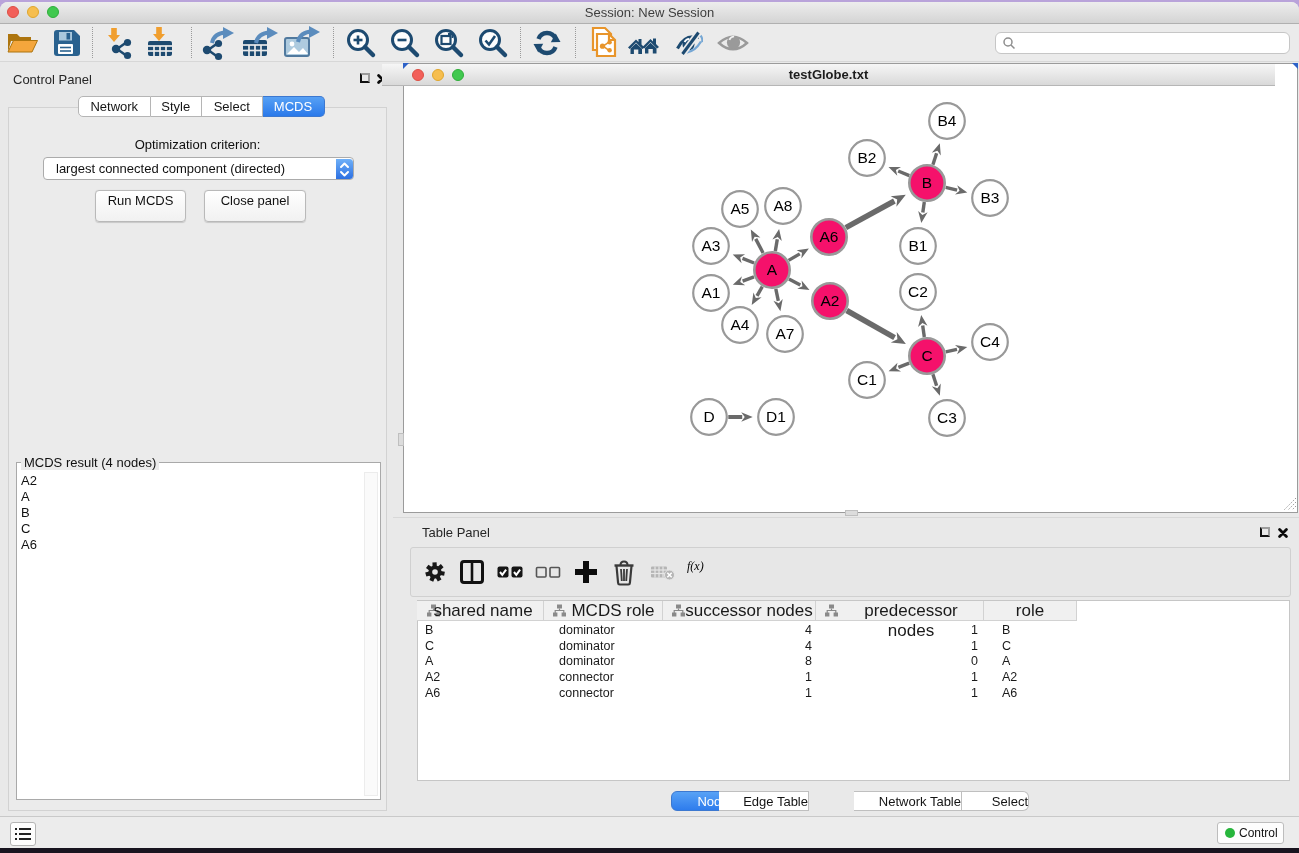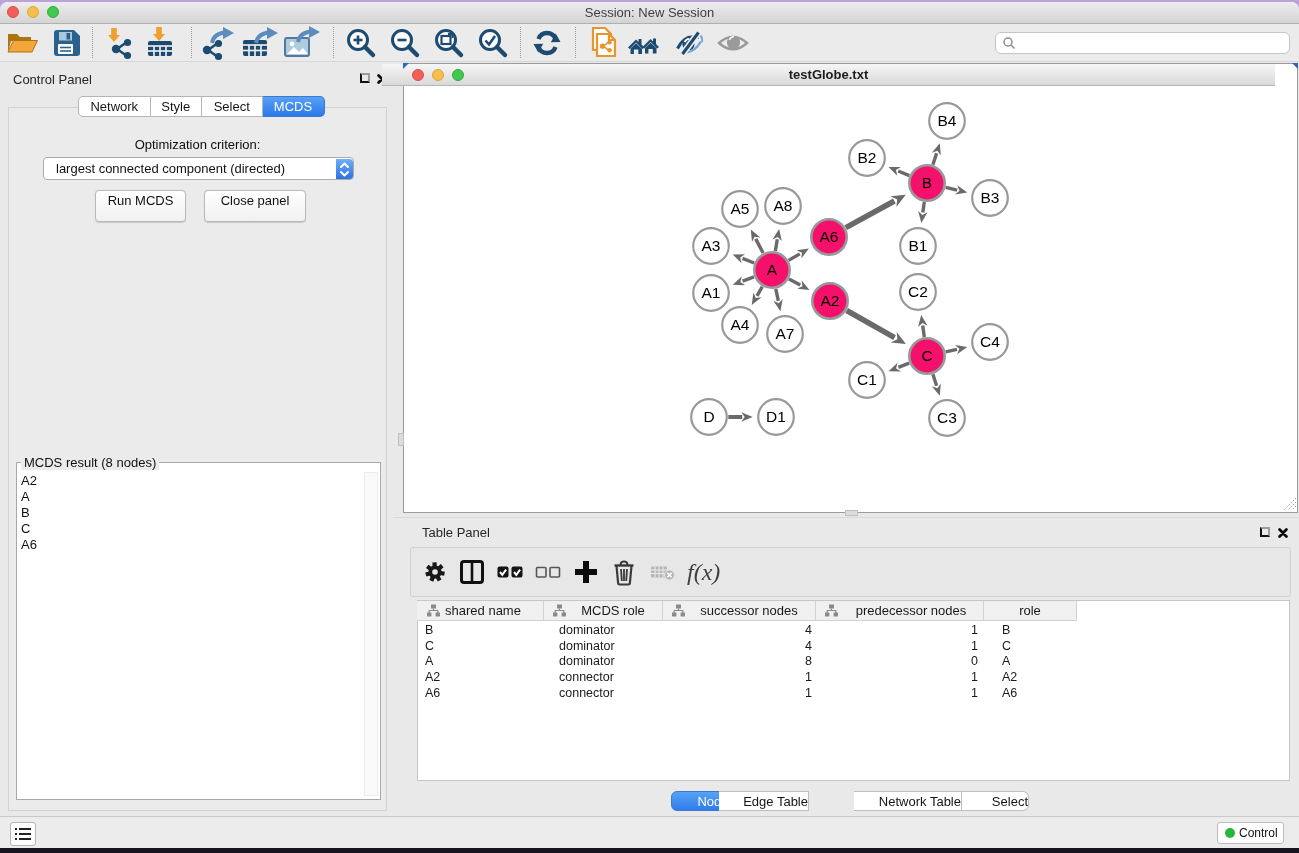--- a/index.html
+++ b/index.html
@@ -23,21 +23,21 @@
 #groupbox{position:absolute;left:16px;top:462px;width:365px;height:338px;border:1px solid #a9a9a9;background:#fff}
 #gb-label{position:absolute;left:21px;top:455px;background:#ebebeb;padding:0 3px;height:15px;line-height:15px}
 #gb-scroll{position:absolute;left:347px;top:9px;width:14px;height:324px;background:#fafafa;border:1px solid #ececec}
 #netwin{position:absolute;left:403px;top:63px;width:895px;height:450px;background:#fff;border:1px solid #9b9b9b}
 #nettitle{position:absolute;left:382px;top:64px;width:893px;height:22px;background:linear-gradient(#f6f6f6,#d9d9d9);border-bottom:1px solid #b6b6b6;text-align:center;line-height:22px;font-weight:bold;color:#1c1c1c}
 #tablepanel{position:absolute;left:393px;top:517px;width:906px;height:299px;background:#e9e9e9;border-top:1px solid #d8d8d8}
 #tp-title{position:absolute;left:422px;top:525px;height:15px;line-height:15px;color:#262626}
 #tp-toolbar{position:absolute;left:410px;top:547px;width:881px;height:50px;background:#e7e7e7;border:1px solid #d0d0d0;border-radius:3px}
 #tbl{position:absolute;left:417px;top:600px;width:873px;height:181px;background:#fff;border:1px solid #c6c6c6}
 .hcell{position:absolute;top:601px;height:20px;background:#f0f0f0;border-right:1px solid #d2d2d2;border-bottom:1px solid #d2d2d2}
-.htxt{position:absolute;top:601px;height:20px;line-height:20px;text-align:center;font-size:13px;color:#1a1a1a}
+.htxt{position:absolute;top:601px;height:20px;line-height:20px;text-align:center;font-size:17px;color:#1a1a1a}
 .cell{position:absolute;height:16px;line-height:16px;font-size:12.5px;color:#1a1a1a}
 .num{text-align:right}
 .btab{position:absolute;top:791px;height:20px;line-height:19px;text-align:right;background:#fff;border:1px solid #bfbfbf;border-left:none;color:#141414}
 .btab.first{border-left:1px solid #bfbfbf;border-radius:6px 0 0 6px}
 .btab.last{border-radius:0 6px 6px 0}
 .btab.sel{background:linear-gradient(#58a2f6,#2e7ced);color:#fff;border-color:#3c78d0}
 #statusbar{position:absolute;left:0;top:816px;width:1299px;height:32px;background:#ececec;border-top:1px solid #c9c9c9}
 #hambtn{position:absolute;left:10px;top:822px;width:26px;height:24px;background:#fdfdfd;border:1px solid #b4b4b4;border-radius:3px}
 #membtn{position:absolute;left:1217px;top:822px;width:67px;height:22px;background:#fdfdfd;border:1px solid #bdbdbd;border-radius:3px;font-size:12px;line-height:20px;padding-left:21px}
 #botstrip{position:absolute;left:0;top:848px;width:1299px;height:5px;background:#18141f}
@@ -223,21 +223,21 @@
 <div class="btn" style="left:95px;width:91px">Run MCDS</div>
 <div class="btn" style="left:204px;width:102px">Close panel</div>
 <div id="groupbox">
     <div id="gb-scroll"></div>
   </div>
 <div style="position:absolute;left:21px;top:473px;height:16px;line-height:16px;z-index:5">A2</div>
 <div style="position:absolute;left:21px;top:489px;height:16px;line-height:16px;z-index:5">A</div>
 <div style="position:absolute;left:21px;top:505px;height:16px;line-height:16px;z-index:5">B</div>
 <div style="position:absolute;left:21px;top:521px;height:16px;line-height:16px;z-index:5">C</div>
 <div style="position:absolute;left:21px;top:537px;height:16px;line-height:16px;z-index:5">A6</div>
-<div id="gb-label">MCDS result (8 nodes)</div>
+<div id="gb-label">MCDS result (4 nodes)</div>
 <div id="tablepanel"></div>
 <div id="tp-title">Table Panel</div>
 <div style="position:absolute;left:1260px;top:527px;width:10px;height:10px;border:2px solid #111;border-top-color:#9c9c9c;border-right-color:#9c9c9c"></div>
 <svg style="position:absolute;left:1278px;top:528px" width="10" height="10" viewBox="0 0 10 10">
     <path d="M1.6 1.6 L8.4 8.4 M8.4 1.6 L1.6 8.4" stroke="#0a0a0a" stroke-width="2.8" stroke-linecap="round"></path>
   </svg>
 <div id="tp-toolbar"></div>
 <svg style="position:absolute;left:418px;top:555px" width="34" height="34" viewBox="0 0 34 34">
     <g fill="none" stroke="#181818" stroke-width="4.2">
       <line x1="22.4" y1="18.0" x2="26.5" y2="18.7"></line>
@@ -286,21 +286,21 @@
     <g stroke="#e7e7e7" stroke-width="1.2">
       <line x1="3" y1="13" x2="19" y2="13"></line>
       <line x1="3" y1="16.5" x2="19" y2="16.5"></line>
       <line x1="7" y1="9.5" x2="7" y2="20.5"></line>
       <line x1="11" y1="9.5" x2="11" y2="20.5"></line>
       <line x1="15" y1="9.5" x2="15" y2="20.5"></line>
     </g>
     <circle cx="21.5" cy="18" r="5" fill="#b5b5b5" stroke="#e7e7e7" stroke-width="1"></circle>
     <path d="M19.3 15.8 l4.4 4.4 M23.7 15.8 l-4.4 4.4" stroke="#fff" stroke-width="1.6"></path>
   </svg>
-<div style="position:absolute;left:687px;top:559px;width:44px;font-family:'Liberation Serif',serif;font-style:italic;font-size:24px;color:#404040">f(x)</div>
+<div style="position:absolute;left:687px;top:559px;width:44px;font-family:'Liberation Serif',serif;font-style:italic;font-size:12px;color:#000000">f(x)</div>
 <div id="tbl"></div>
 <div class="hcell" style="left:417px;width:127px"></div>
 <svg style="position:absolute;left:427px;top:604px" width="13" height="13" viewBox="0 0 13 13">
     <rect x="4" y="0.5" width="5" height="4" fill="#8a8a8a"></rect>
     <path d="M6.5 4.5 v2 M2.2 9 v-2.5 h8.6 V9" stroke="#8a8a8a" stroke-width="1.2" fill="none"></path>
     <rect x="0" y="8.5" width="4.4" height="4" fill="#8a8a8a"></rect>
     <rect x="8.6" y="8.5" width="4.4" height="4" fill="#8a8a8a"></rect>
   </svg>
 <div class="htxt" style="left:413px;width:140px">shared name</div>
 <div class="hcell" style="left:544px;width:119px"></div>

